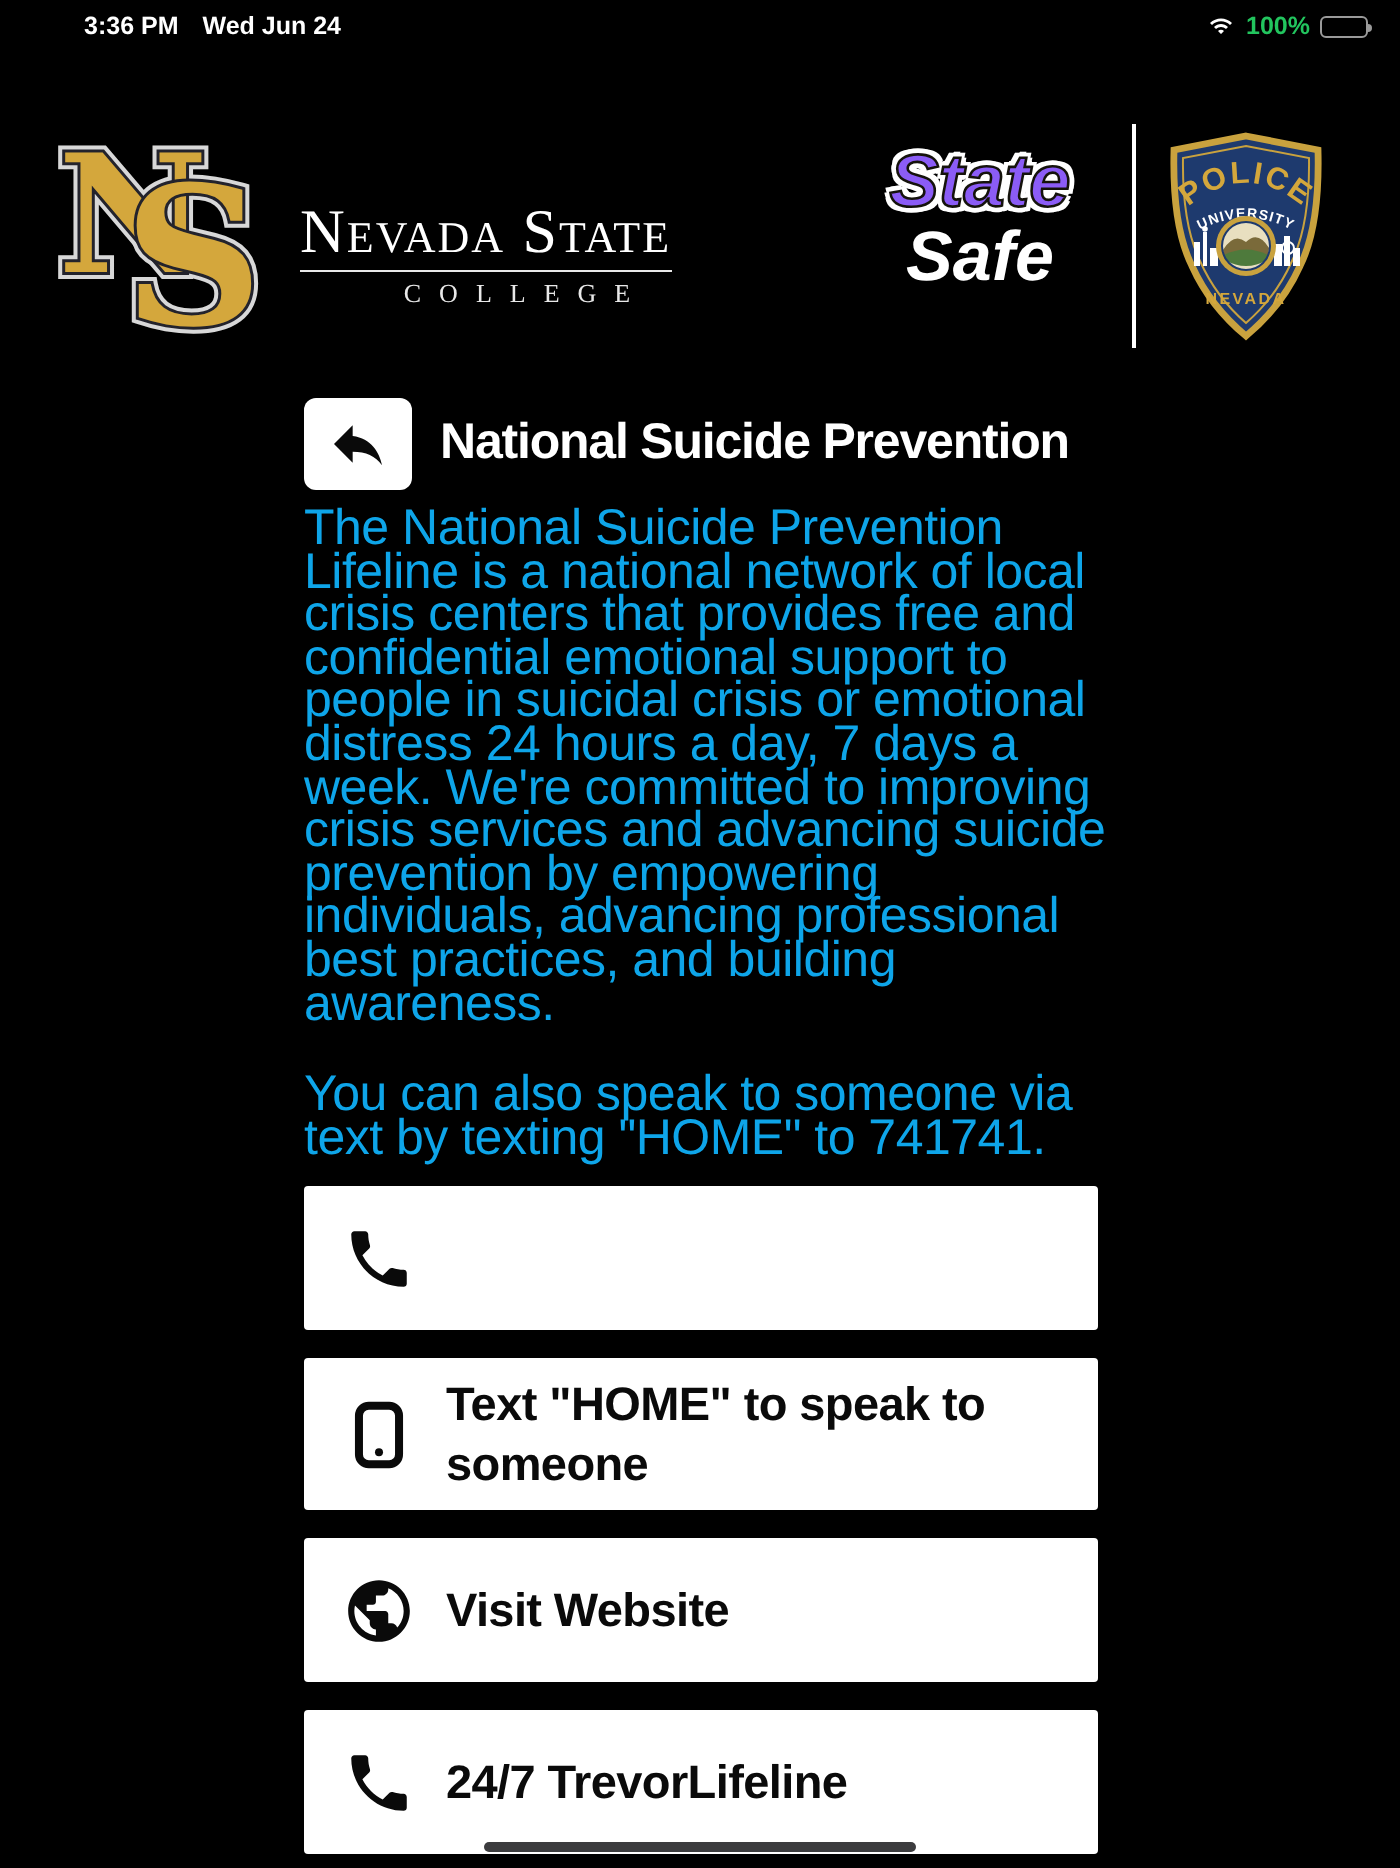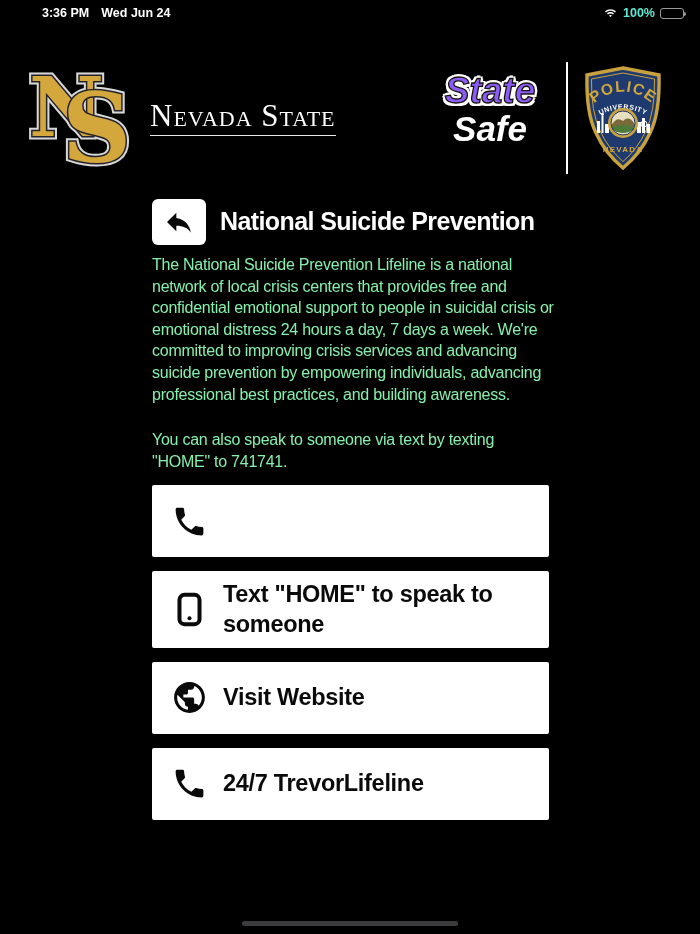--- a/index.html
+++ b/index.html
@@ -4,21 +4,21 @@
 <style>
   html,body{margin:0;padding:0;background:#000;}
   .screen{
     position:relative;width:700px;height:934px;background:#000;overflow:hidden;
     font-family:"Liberation Sans",sans-serif;-webkit-font-smoothing:antialiased;
   }
   
   .status-bar{position:absolute;top:0;left:0;right:0;height:24px;display:flex;
     justify-content:space-between;align-items:center;padding:2px 16px 0 18px;box-sizing:border-box;margin-left:24px;}
   .status-left{display:flex;gap:12px;color:#fff;font-size:12.5px;font-weight:bold;}
-  .status-right{display:flex;align-items:center;gap:5px;color:#5eead4;font-size:12.5px;font-weight:bold;}
+  .status-right{display:flex;align-items:center;gap:5px;color:#22c55e;font-size:12.5px;font-weight:bold;}
   .wifi-svg{width:15px;height:12px;fill:#fff;}
   .battery{position:relative;width:24px;height:11px;border:1px solid #9a9a9a;border-radius:3px;padding:1px;box-sizing:border-box;}
   .battery-fill{width:100%;height:100%;background:#fff;border-radius:1.5px;}
   .battery-nub{position:absolute;right:-3px;top:3px;width:2px;height:4px;background:#9a9a9a;border-radius:0 2px 2px 0;}
   
   .ns-logo{position:absolute;left:26px;top:60px;width:110px;height:110px;}
   .wordmark{position:absolute;left:150px;top:82px;width:220px;}
   .wordmark-line1{font-family:"Liberation Serif",serif;font-variant:small-caps;
     color:#fff;font-size:31px;font-weight:normal;letter-spacing:1px;white-space:nowrap;
     border-bottom:1.5px solid #e8e8e8;padding-bottom:1px;display:inline-block;margin-top:16px;}
@@ -34,21 +34,21 @@
   .statesafe-line2{font-size:35px;font-weight:bold;font-style:italic;color:#fff;line-height:1.05;margin-top:2px;}
   .logo-divider{position:absolute;left:566px;top:62px;width:2px;height:112px;background:#fff;}
   .police-badge{position:absolute;left:583px;top:66px;width:80px;height:105px;}
   
   .content{position:absolute;left:152px;top:198px;width:402px;}
   .title-row{display:flex;align-items:center;gap:14px;height:47px;}
   .back-btn{width:54px;height:46px;background:#fff;border-radius:6px;display:flex;
     align-items:center;justify-content:center;flex:0 0 auto;cursor:pointer;border:none;padding:0;}
   .back-btn svg{width:32px;height:32px;fill:#0a0a0a;}
   .page-title{color:#fff;font-size:25px;font-weight:bold;letter-spacing:-0.6px;white-space:nowrap;}
-  .para{color:#86efac;font-size:16px;line-height:21.6px;letter-spacing:-0.25px;margin:9px 0 0 0;}
+  .para{color:#0ea5e9;font-size:25px;line-height:21.6px;letter-spacing:-0.25px;margin:9px 0 0 0;}
   .para2{margin-top:24px;}
   
   .btn-stack{margin-top:13px;}
   .action-btn{display:flex;align-items:center;width:397px;min-height:72px;background:#fff;
     border:none;border-radius:2px;margin-bottom:14px;padding:8px 10px 8px 17px;box-sizing:border-box;
     cursor:pointer;text-align:left;}
   .action-icon{width:40px;height:40px;flex:0 0 auto;margin-right:14px;display:flex;
     align-items:center;justify-content:center;}
   .action-icon svg{width:37px;height:37px;fill:#0a0a0a;}
   .action-label{color:#0a0a0a;font-size:23.5px;font-weight:bold;line-height:1.28;
@@ -82,20 +82,21 @@
     <g font-family="DejaVu Serif, serif" font-weight="bold" text-anchor="start">
       <text x="3" y="76" font-size="82" fill="#d4a73c" stroke="#d8d8d8" stroke-width="7" paint-order="stroke">N</text>
       <text x="36" y="102" font-size="96" fill="#d4a73c" stroke="#d8d8d8" stroke-width="7" paint-order="stroke">S</text>
       <text x="3" y="76" font-size="82" fill="#d4a73c" stroke="#23232c" stroke-width="3" paint-order="stroke">N</text>
       <text x="36" y="102" font-size="96" fill="#d4a73c" stroke="#23232c" stroke-width="3" paint-order="stroke">S</text>
     </g>
   </svg>
 
   <div class="wordmark">
     <div class="wordmark-line1">Nevada State</div>
+    <div class="wordmark-line2">COLLEGE</div>
   </div>
 
   <div class="statesafe">
     <div class="statesafe-line1">State</div>
     <div class="statesafe-line2">Safe</div>
   </div>
 
   <div class="logo-divider"></div>
 
   <svg class="police-badge" viewBox="0 0 80 105">

